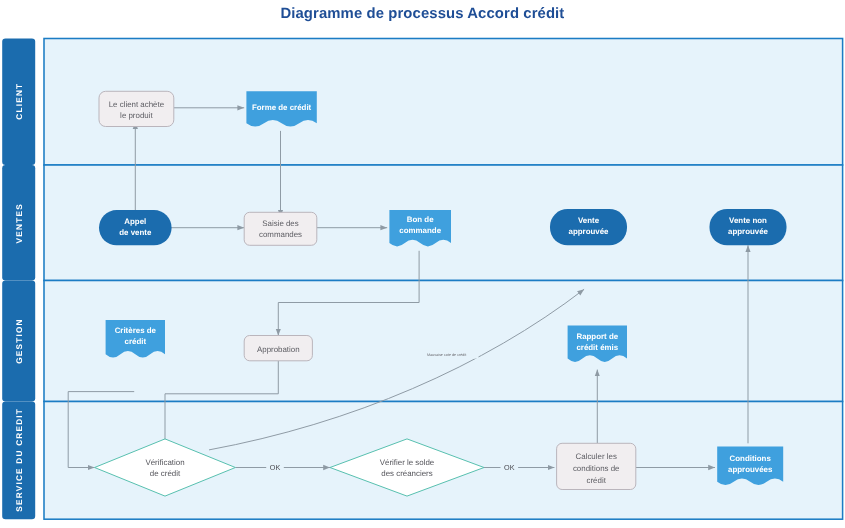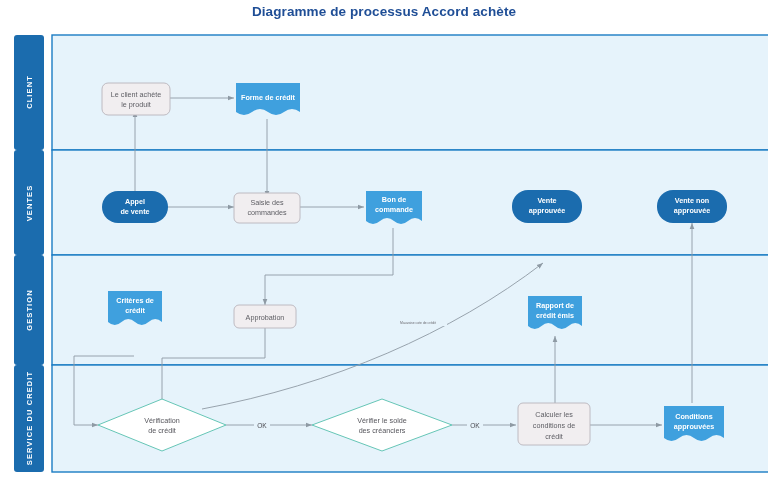--- a/index.html
+++ b/index.html
@@ -10,37 +10,37 @@
     overflow:hidden;
     position:relative;
   }
   #page-title{
     position:absolute;left:0;top:4px;width:768px;
     text-align:center;
     font-size:13.5px;font-weight:bold;color:#1f4e96;
     letter-spacing:.1px;
   }
   #diagram{
-    position:absolute;left:12px;top:33px;width:660px;height:442px;
+    position:absolute;left:0;top:33px;width:660px;height:442px;
   }
   svg{display:block;}
   .lane-label-text{
     font-size:7.5px;font-weight:bold;fill:#ffffff;letter-spacing:1.1px;
   }
   .shape-text{ font-size:7.2px; }
   .txt-dark{ fill:#5d5d63; }
   .txt-white{ fill:#ffffff; font-weight:bold; }
   .txt-diamond{ fill:#55555b; }
   .edge-label{ font-size:6.6px; fill:#4a4a50; }
   .tiny-label{ font-size:3.4px; fill:#6a6a70; }
 </style>
 </head>
 <body>
 
-<div id="page-title">Diagramme de processus Accord achète</div>
+<div id="page-title">Diagramme de processus Accord crédit</div>
 
 <div id="diagram">
 <svg width="768" height="442" viewBox="0 0 768 442" xmlns="http://www.w3.org/2000/svg">
   <defs>
     <marker id="arrow" markerWidth="7" markerHeight="7" refX="6.2" refY="3" orient="auto" markerUnits="userSpaceOnUse">
       <path d="M0,0.6 L6.2,3 L0,5.4 z" fill="#8e9aa4"></path>
     </marker>
     <marker id="arrowThin" markerWidth="7" markerHeight="7" refX="6.2" refY="3" orient="auto" markerUnits="userSpaceOnUse">
       <path d="M0,0.6 L6.2,3 L0,5.4 z" fill="#8e9aa4"></path>
     </marker>

